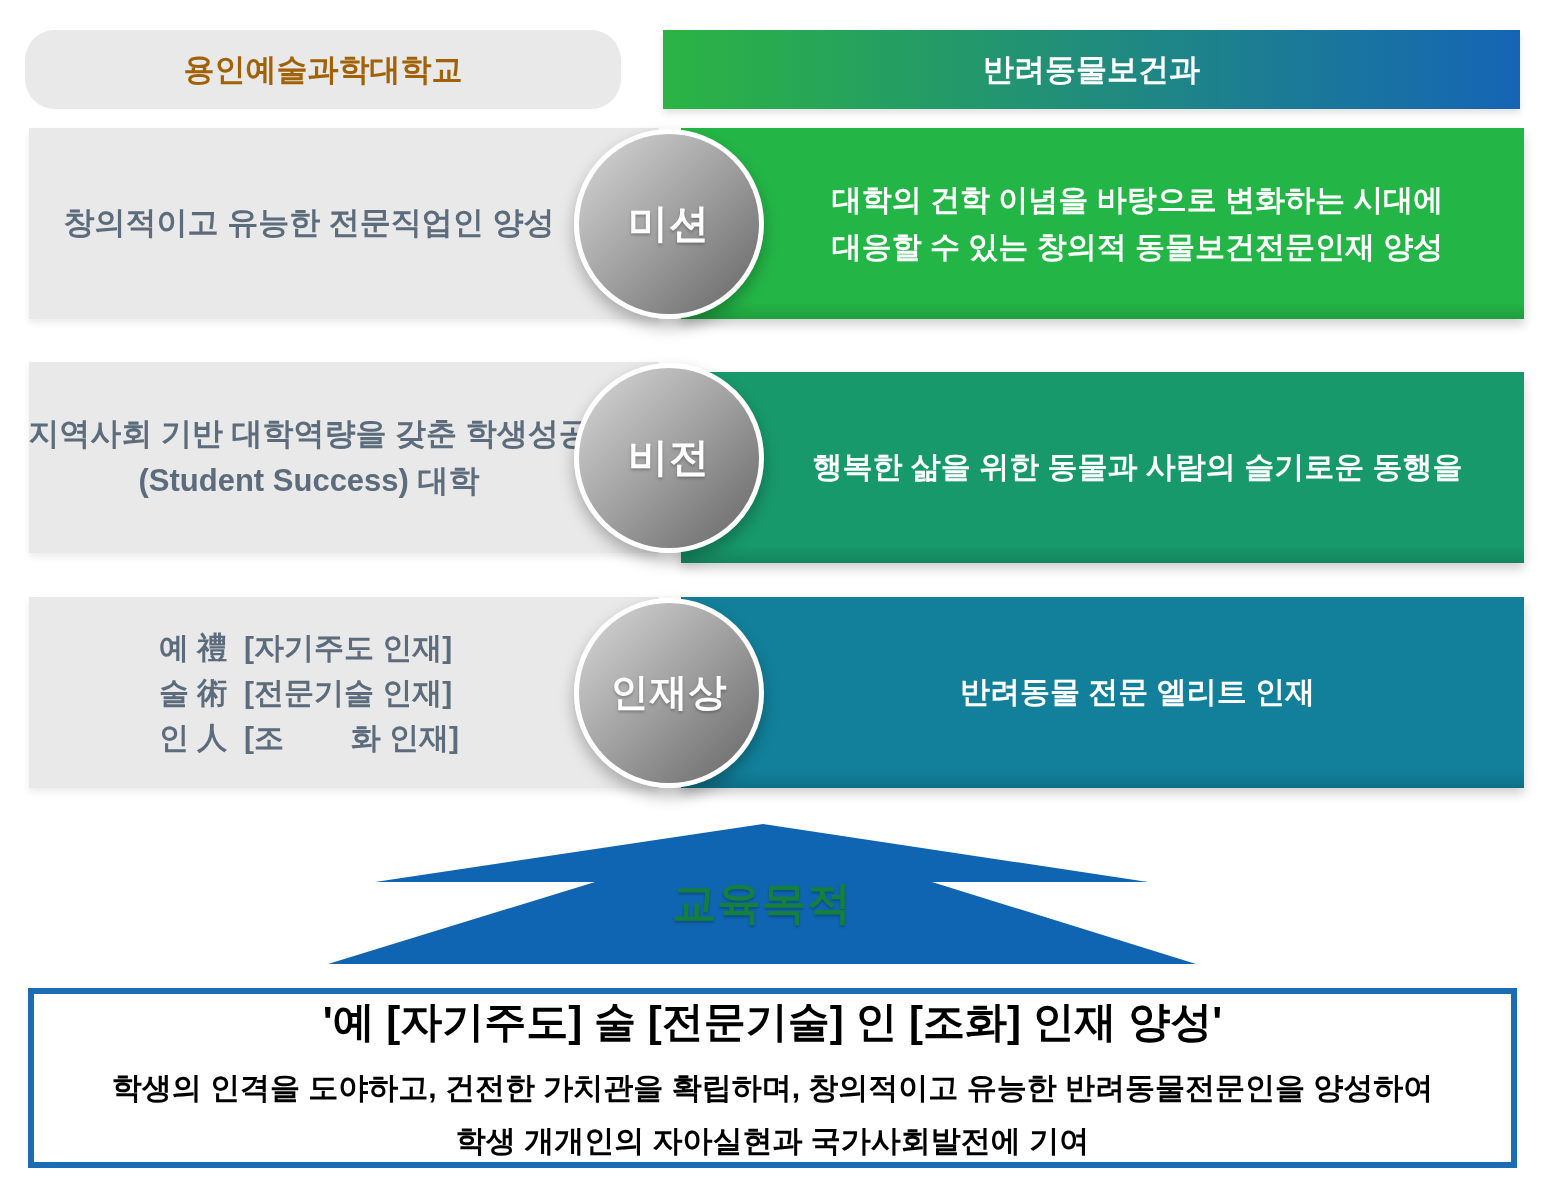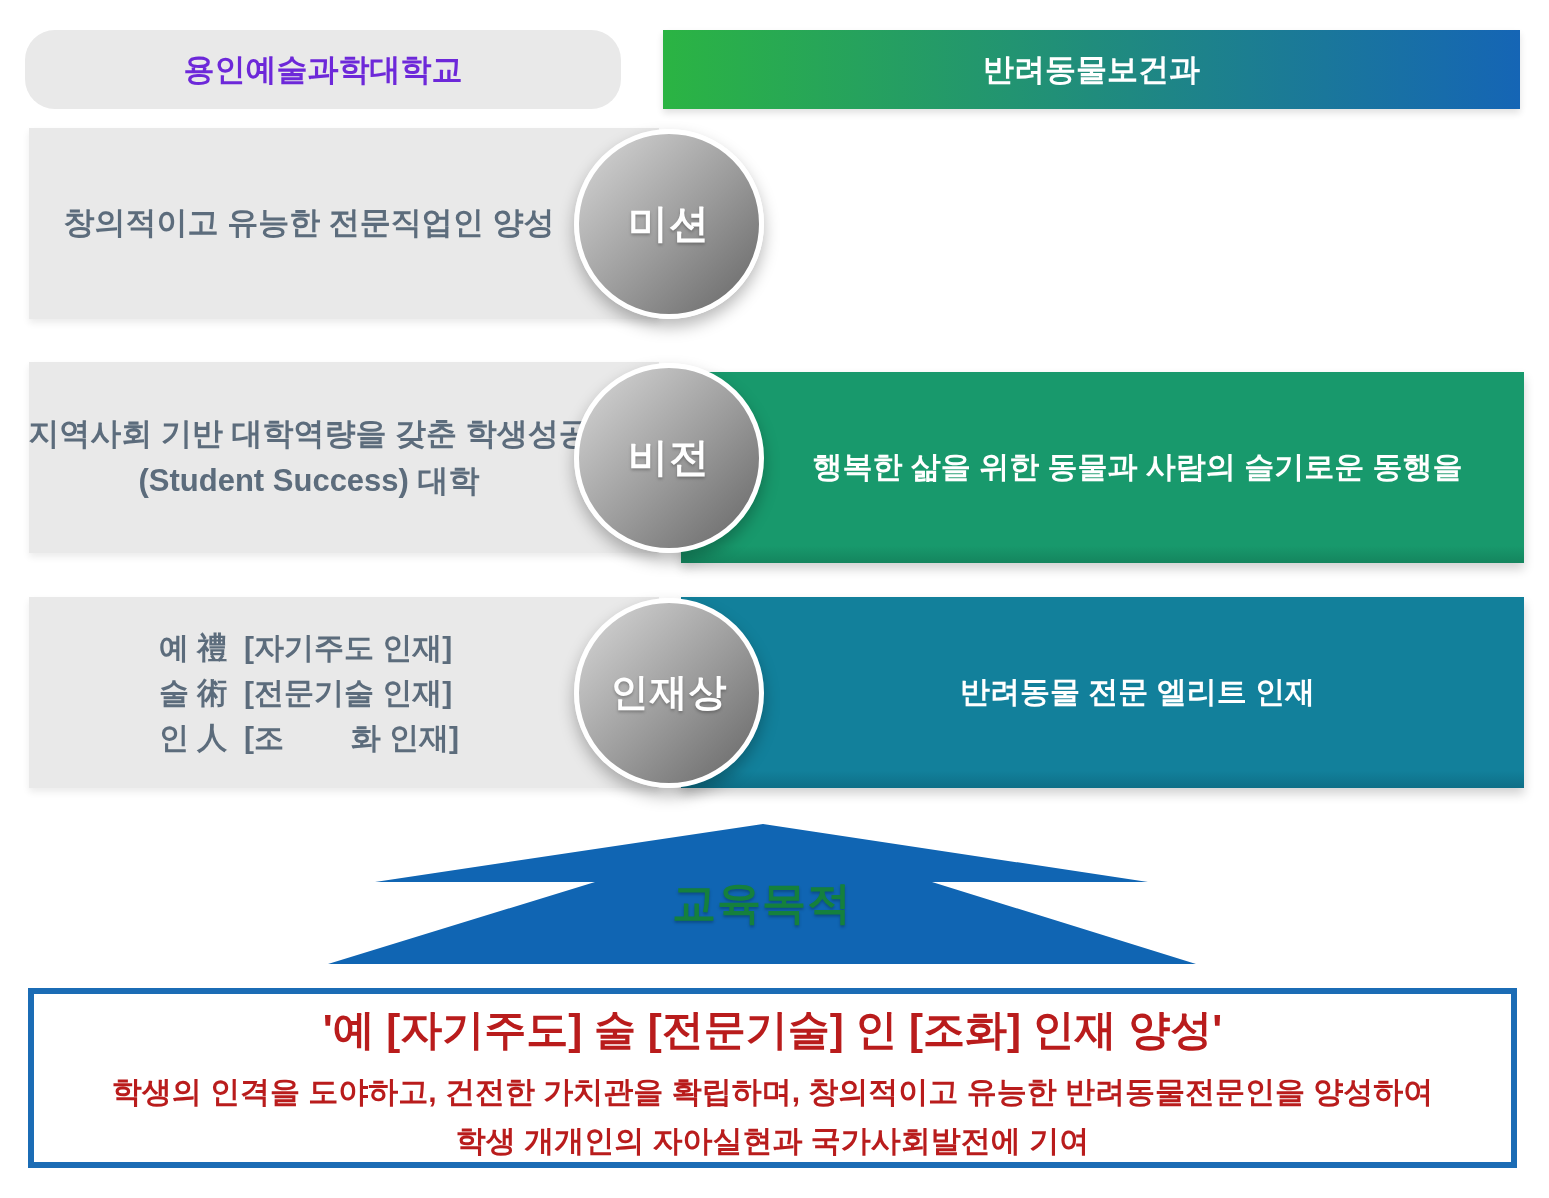--- a/index.html
+++ b/index.html
@@ -38,43 +38,43 @@
     box-shadow:0 8px 16px rgba(0,0,0,0.28);
   }
   .circle-label {
     color:#ffffff; font-size:40px; font-weight:700; letter-spacing:1px;
     text-shadow:0 2px 3px rgba(0,0,0,0.25); white-space:nowrap;
   }
   
   .header-band { position:absolute; top:30px; left:0; width:1549px; height:79px; }
   .header-left {
     position:absolute; left:25px; width:596px; height:100%;
-    background:#e9e9e9; color:#6d28d9; font-weight:700; font-size:31px;
+    background:#e9e9e9; color:#a16207; font-weight:700; font-size:31px;
     display:flex; align-items:center; justify-content:center;border-radius:30px;
   }
   .header-right {
     position:absolute; left:663px; width:857px; height:100%;
     background:linear-gradient(90deg,#2bb443 0%,#1565b5 100%);
     color:#ffffff; font-weight:700; font-size:31px;
     display:flex; align-items:center; justify-content:center;
     box-shadow:0 4px 7px rgba(0,0,0,0.12);
   }
   
   .arrow-svg { position:absolute; left:328px; top:824px; width:868px; height:141px; }
   .arrow-label {
     position:absolute; left:328px; top:874px; width:868px;
     text-align:center; color:#15803d; font-size:44px; font-weight:700;
     letter-spacing:1px; text-shadow:0 2px 3px rgba(0,0,0,0.25);
   }
   
   .goal {
     position:absolute; left:28px; top:988px; width:1489px; height:180px;
     box-sizing:border-box; border:6px solid #1b6cb5; background:#ffffff;
-    display:flex; flex-direction:column; align-items:center; justify-content:flex-end;
-    color:#b91c1c;
+    display:flex; flex-direction:column; align-items:center; justify-content:space-between;
+    color:#000000;
   }
   .goal-title { font-size:42px; font-weight:700; margin-bottom:14px; white-space:nowrap; }
   .goal-line  { font-size:30px; font-weight:700; margin-bottom:8px; white-space:nowrap; }
   .goal-line:last-child { margin-bottom:0; }
 </style>
 </head>
 <body>
 
 <div class="stage">
 
@@ -84,20 +84,26 @@
     </div>
     <div class="header-right">
       <span>반려동물보건과</span>
     </div>
   </div>
 
   <div class="band" style="top:128px;">
     <div class="gray-box">
       <div class="left-text">
         <div class="lline">창의적이고 유능한 전문직업인 양성</div>
+      </div>
+    </div>
+    <div class="color-box mission-bg">
+      <div class="right-text">
+        <div>대학의 건학 이념을 바탕으로 변화하는 시대에</div>
+        <div>대응할 수 있는 창의적 동물보건전문인재 양성</div>
       </div>
     </div>
     <div class="circle">
       <span class="circle-label">미션</span>
     </div>
   </div>
 
   <div class="band" style="top:362px;">
     <div class="gray-box">
       <div class="left-text">

